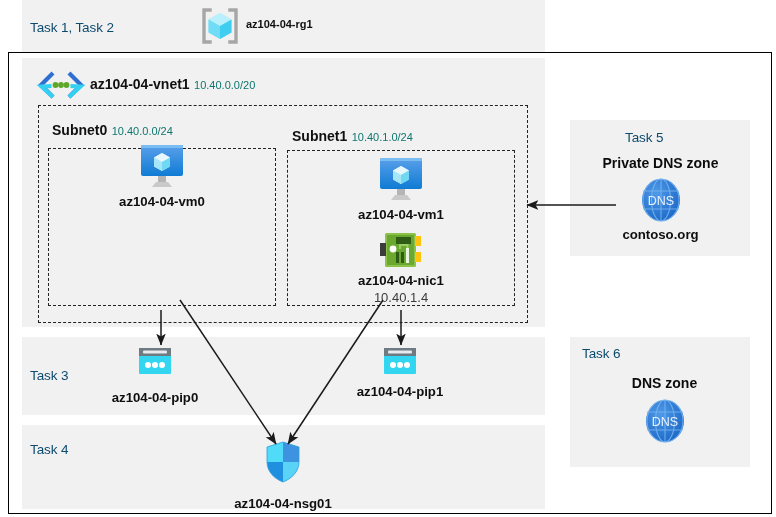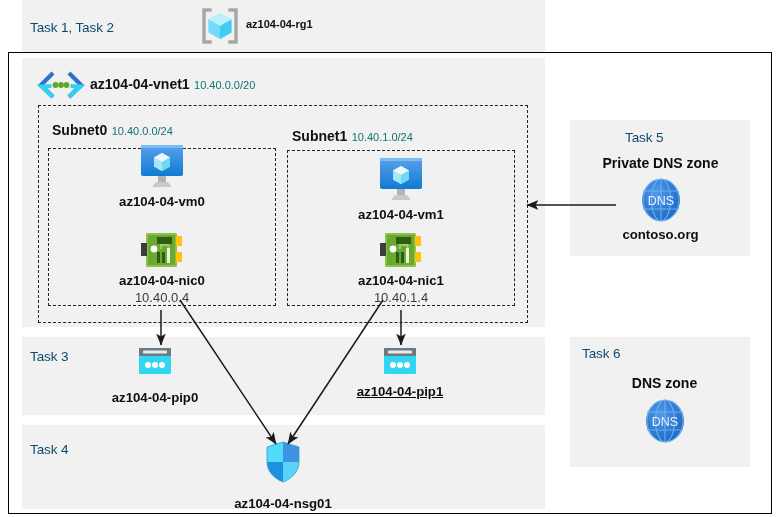--- a/index.html
+++ b/index.html
@@ -163,108 +163,89 @@
         <polygon points="26,11 34,15.5 26,20 18,15.5" fill="#e6f7fe"></polygon>
         <polygon points="26,20 34,15.5 34,24.5 26,29" fill="#6fd8f2"></polygon>
         <polygon points="26,20 18,15.5 18,24.5 26,29" fill="#a5e6f8"></polygon>
         <rect x="22" y="34" width="8" height="6" fill="#b4b4b4"></rect>
         <polygon points="16,45 36,45 32,40 20,40" fill="#c9c9c9"></polygon>
       </svg>
     </div>
     <div class="res-name" style="margin-top:4px;">az104-04-vm0</div>
   </div>
 
-  <div class="centered-col" style="left:112px; top:230px; width:100px;">
+
+  <div class="abs" style="left:292px; top:127px;">
+    <span class="hdr-bold">Subnet1</span>
+    <span class="hdr-norm">10.40.1.0/24</span>
+  </div>
+
+  <div class="dashed-box" style="left:287px; top:150px; width:228px; height:156px;"></div>
+
+  <div class="centered-col" style="left:351px; top:155px; width:100px;">
+    <div class="icon-wrap">
+      <svg width="52" height="48" viewBox="0 0 52 48">
+        <defs>
+          <linearGradient id="vmg1" x1="0" y1="0" x2="0" y2="1">
+            <stop offset="0" stop-color="#5aa0ea"></stop>
+              <stop offset="1" stop-color="#0f7bd4"></stop>
+          </linearGradient>
+        </defs>
+        <rect x="5" y="3" width="42" height="31" rx="2" fill="url(#vmg1)"></rect>
+        <rect x="5" y="3" width="42" height="3" fill="#79bdf2"></rect>
+        <polygon points="26,11 34,15.5 34,24.5 26,29 18,24.5 18,15.5" fill="#cdeefb"></polygon>
+        <polygon points="26,11 34,15.5 26,20 18,15.5" fill="#e6f7fe"></polygon>
+        <polygon points="26,20 34,15.5 34,24.5 26,29" fill="#6fd8f2"></polygon>
+        <polygon points="26,20 18,15.5 18,24.5 26,29" fill="#a5e6f8"></polygon>
+        <rect x="22" y="34" width="8" height="6" fill="#b4b4b4"></rect>
+        <polygon points="16,45 36,45 32,40 20,40" fill="#c9c9c9"></polygon>
+      </svg>
+    </div>
+    <div class="res-name" style="margin-top:4px;">az104-04-vm1</div>
+  </div>
+
+  <div class="centered-col" style="left:351px; top:230px; width:100px;">
     <div class="icon-wrap">
       <svg width="50" height="40" viewBox="0 0 50 40">
         <rect x="9" y="3" width="31" height="34" rx="1.5" fill="#8bc34a"></rect>
         <rect x="11" y="5" width="27" height="30" fill="#6aa82f"></rect>
         <rect x="4" y="13" width="6" height="13" fill="#3c3c3c"></rect>
         <rect x="39" y="6" width="6" height="10" fill="#ffc20e"></rect>
         <rect x="39" y="22" width="6" height="10" fill="#ffc20e"></rect>
         <rect x="20" y="7" width="15" height="7" fill="#2e5c14"></rect>
         <circle cx="17" cy="19" r="3.4" fill="#ffffff"></circle>
         <rect x="20" y="22" width="3" height="11" fill="#2e5c14"></rect>
         <rect x="25" y="22" width="3" height="11" fill="#2e5c14"></rect>
         <rect x="30" y="18" width="3" height="15" fill="#eaf5e0"></rect>
         <path d="M31.5 18 L31.5 15 L24 15 L24 19" fill="none" stroke="#9ccc65" stroke-width="2"></path>
       </svg>
     </div>
-    <div class="res-name" style="margin-top:3px;">az104-04-nic0</div>
-    <div class="res-sub" style="margin-top:2px;">10.40.0.4</div>
-  </div>
-
-  <div class="abs" style="left:292px; top:127px;">
-    <span class="hdr-bold">Subnet1</span>
-    <span class="hdr-norm">10.40.1.0/24</span>
-  </div>
-
-  <div class="dashed-box" style="left:287px; top:150px; width:228px; height:156px;"></div>
-
-  <div class="centered-col" style="left:351px; top:155px; width:100px;">
-    <div class="icon-wrap">
-      <svg width="52" height="48" viewBox="0 0 52 48">
-        <defs>
-          <linearGradient id="vmg1" x1="0" y1="0" x2="0" y2="1">
-            <stop offset="0" stop-color="#5aa0ea"></stop>
-              <stop offset="1" stop-color="#0f7bd4"></stop>
-          </linearGradient>
-        </defs>
-        <rect x="5" y="3" width="42" height="31" rx="2" fill="url(#vmg1)"></rect>
-        <rect x="5" y="3" width="42" height="3" fill="#79bdf2"></rect>
-        <polygon points="26,11 34,15.5 34,24.5 26,29 18,24.5 18,15.5" fill="#cdeefb"></polygon>
-        <polygon points="26,11 34,15.5 26,20 18,15.5" fill="#e6f7fe"></polygon>
-        <polygon points="26,20 34,15.5 34,24.5 26,29" fill="#6fd8f2"></polygon>
-        <polygon points="26,20 18,15.5 18,24.5 26,29" fill="#a5e6f8"></polygon>
-        <rect x="22" y="34" width="8" height="6" fill="#b4b4b4"></rect>
-        <polygon points="16,45 36,45 32,40 20,40" fill="#c9c9c9"></polygon>
-      </svg>
-    </div>
-    <div class="res-name" style="margin-top:4px;">az104-04-vm1</div>
-  </div>
-
-  <div class="centered-col" style="left:351px; top:230px; width:100px;">
-    <div class="icon-wrap">
-      <svg width="50" height="40" viewBox="0 0 50 40">
-        <rect x="9" y="3" width="31" height="34" rx="1.5" fill="#8bc34a"></rect>
-        <rect x="11" y="5" width="27" height="30" fill="#6aa82f"></rect>
-        <rect x="4" y="13" width="6" height="13" fill="#3c3c3c"></rect>
-        <rect x="39" y="6" width="6" height="10" fill="#ffc20e"></rect>
-        <rect x="39" y="22" width="6" height="10" fill="#ffc20e"></rect>
-        <rect x="20" y="7" width="15" height="7" fill="#2e5c14"></rect>
-        <circle cx="17" cy="19" r="3.4" fill="#ffffff"></circle>
-        <rect x="20" y="22" width="3" height="11" fill="#2e5c14"></rect>
-        <rect x="25" y="22" width="3" height="11" fill="#2e5c14"></rect>
-        <rect x="30" y="18" width="3" height="15" fill="#eaf5e0"></rect>
-        <path d="M31.5 18 L31.5 15 L24 15 L24 19" fill="none" stroke="#9ccc65" stroke-width="2"></path>
-      </svg>
-    </div>
     <div class="res-name" style="margin-top:3px;">az104-04-nic1</div>
     <div class="res-sub" style="margin-top:2px;">10.40.1.4</div>
   </div>
 
   <div class="panel abs" style="left:22px; top:337px; width:523px; height:78px;"></div>
 
-  <div class="task-label abs" style="left:30px; top:349px;">Task 3</div>
+  <div class="task-label abs" style="left:30px; top:368px;">Task 3</div>
 
   <div class="centered-col" style="left:100px; top:345px; width:110px;">
     <div class="icon-wrap">
       <svg width="40" height="32" viewBox="0 0 40 32">
         <rect x="4" y="3" width="32" height="26" rx="1" fill="#33d6f0"></rect>
         <rect x="4" y="3" width="32" height="8" fill="#6e7b82"></rect>
         <rect x="8" y="5.5" width="24" height="3" rx="1" fill="#e6eaec"></rect>
         <circle cx="13" cy="20" r="3" fill="#ffffff"></circle>
         <circle cx="20" cy="20" r="3" fill="#ffffff"></circle>
         <circle cx="27" cy="20" r="3" fill="#ffffff"></circle>
       </svg>
     </div>
     <div class="res-name" style="margin-top:13px;">az104-04-pip0</div>
   </div>
 
-  <div class="centered-col" style="left:345px; top:345px; width:110px;text-decoration:underline;">
+  <div class="centered-col" style="left:345px; top:345px; width:110px;">
     <div class="icon-wrap">
       <svg width="40" height="32" viewBox="0 0 40 32">
         <rect x="4" y="3" width="32" height="26" rx="1" fill="#33d6f0"></rect>
         <rect x="4" y="3" width="32" height="8" fill="#6e7b82"></rect>
         <rect x="8" y="5.5" width="24" height="3" rx="1" fill="#e6eaec"></rect>
         <circle cx="13" cy="20" r="3" fill="#ffffff"></circle>
         <circle cx="20" cy="20" r="3" fill="#ffffff"></circle>
         <circle cx="27" cy="20" r="3" fill="#ffffff"></circle>
       </svg>
     </div>

